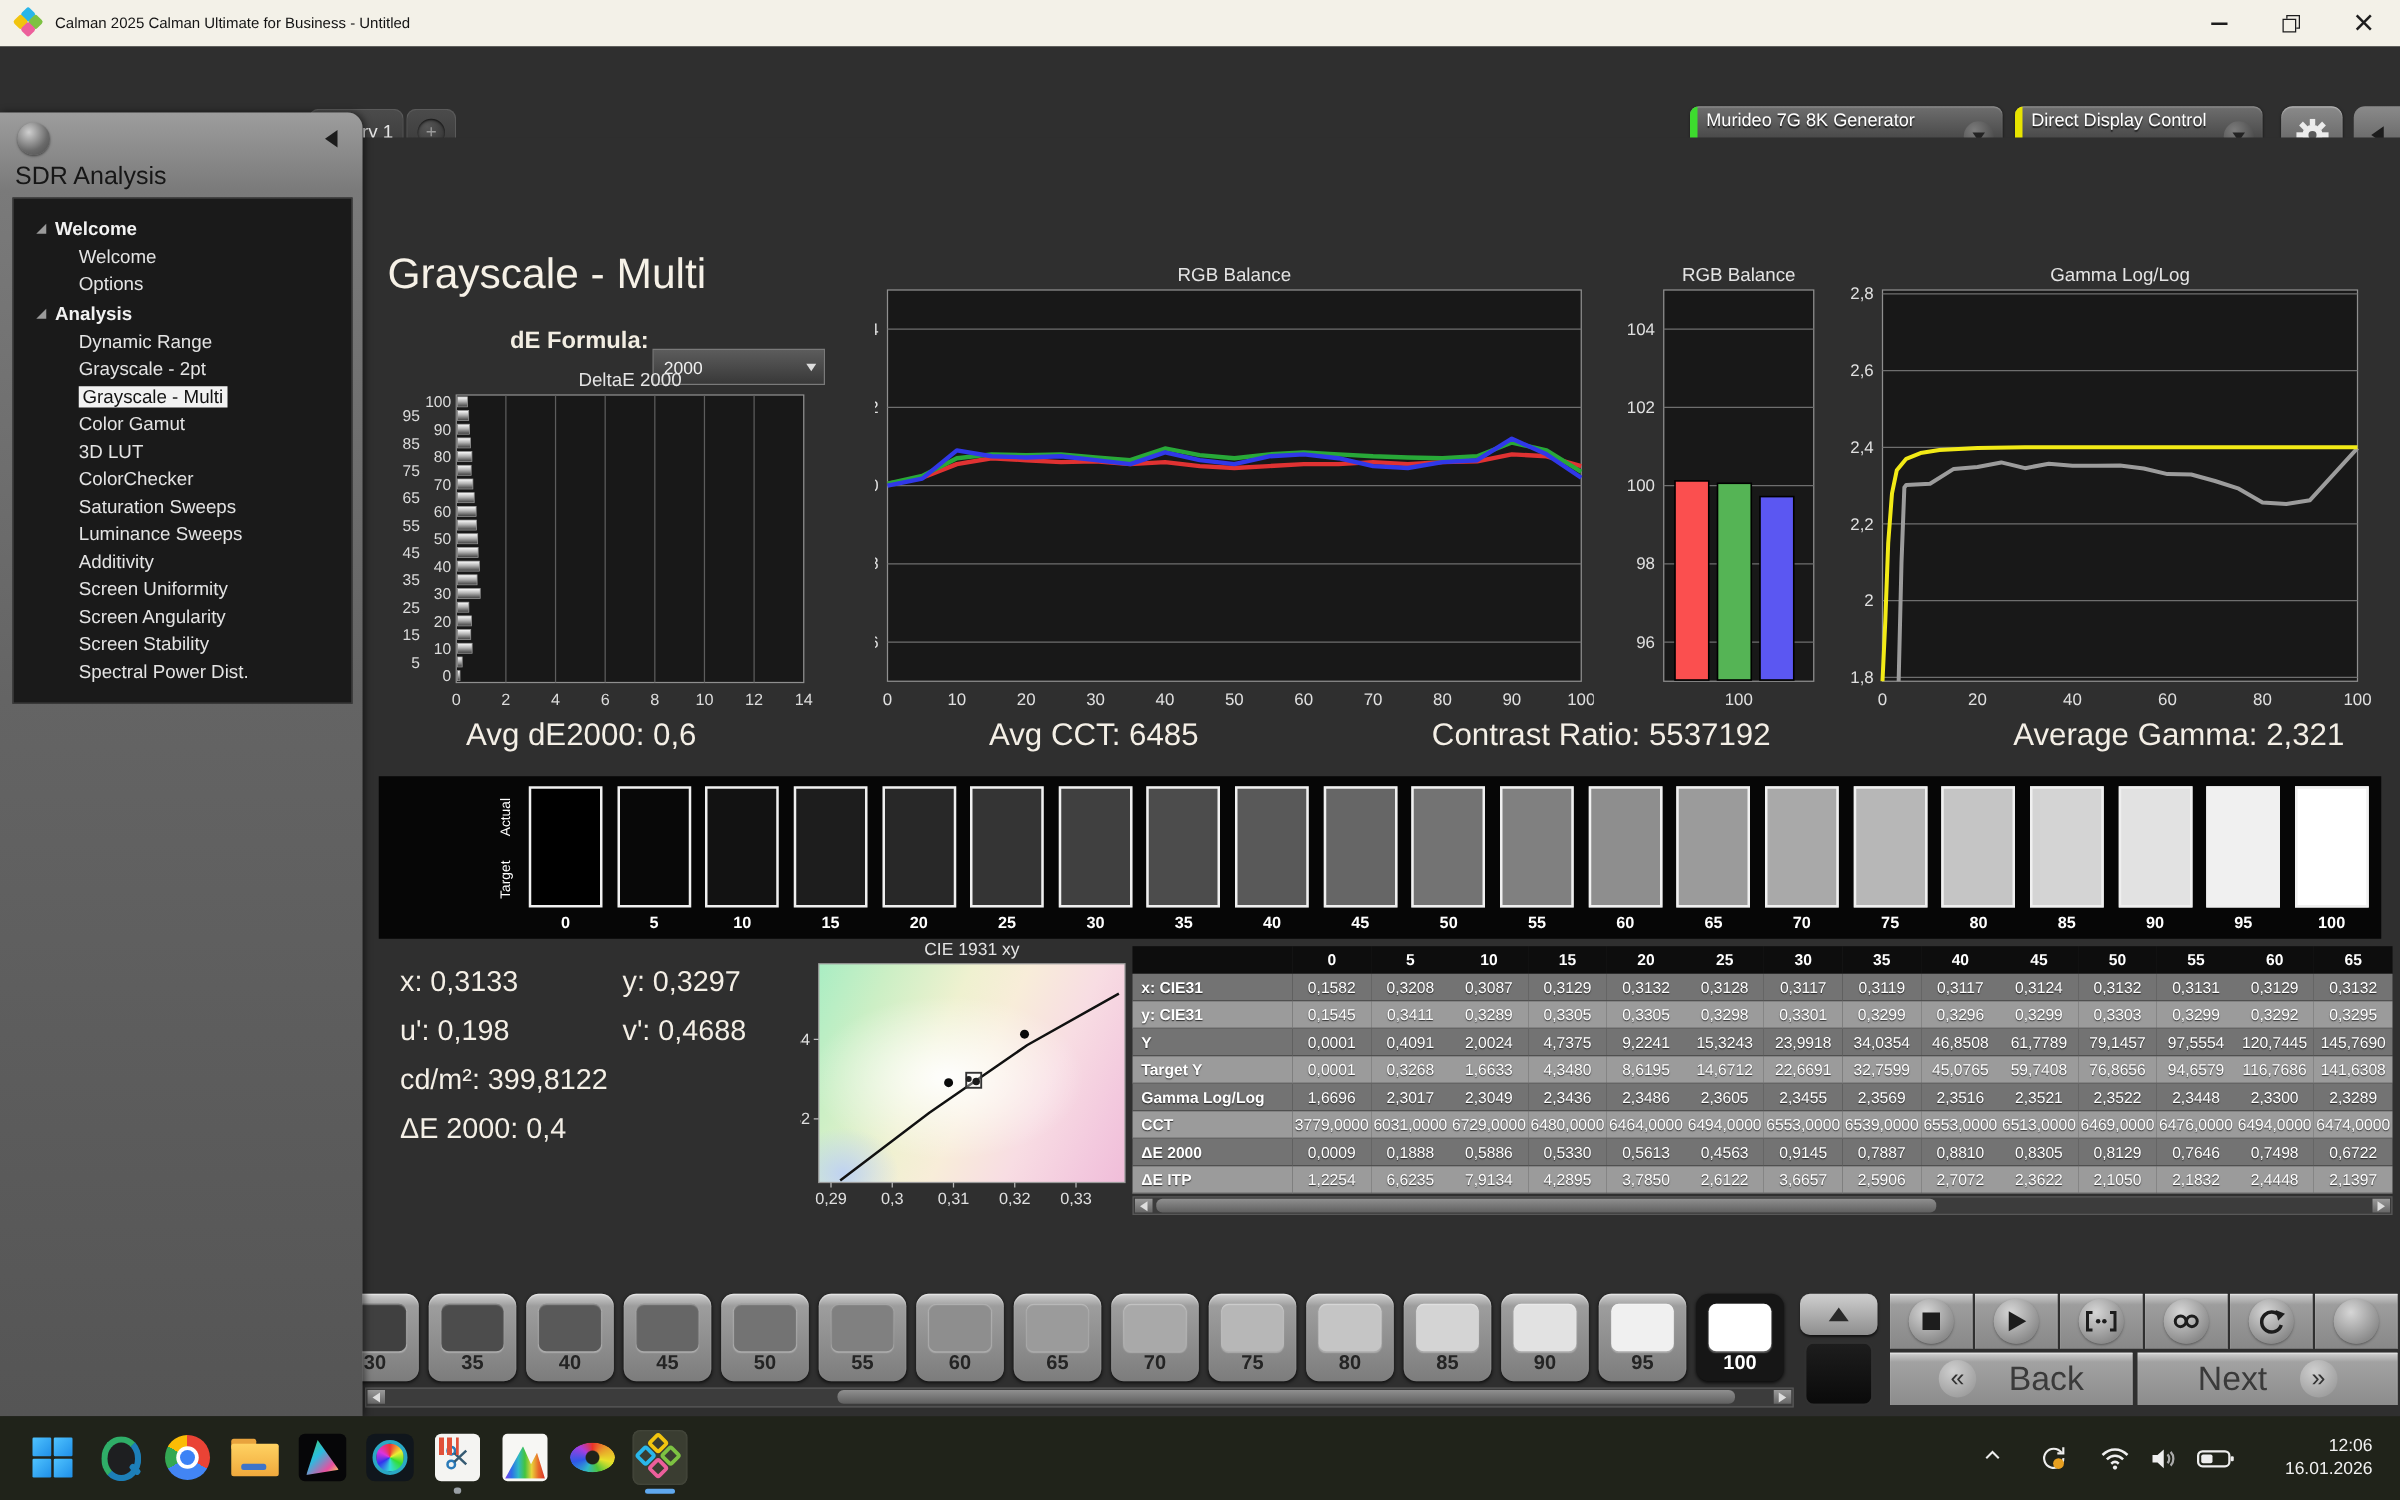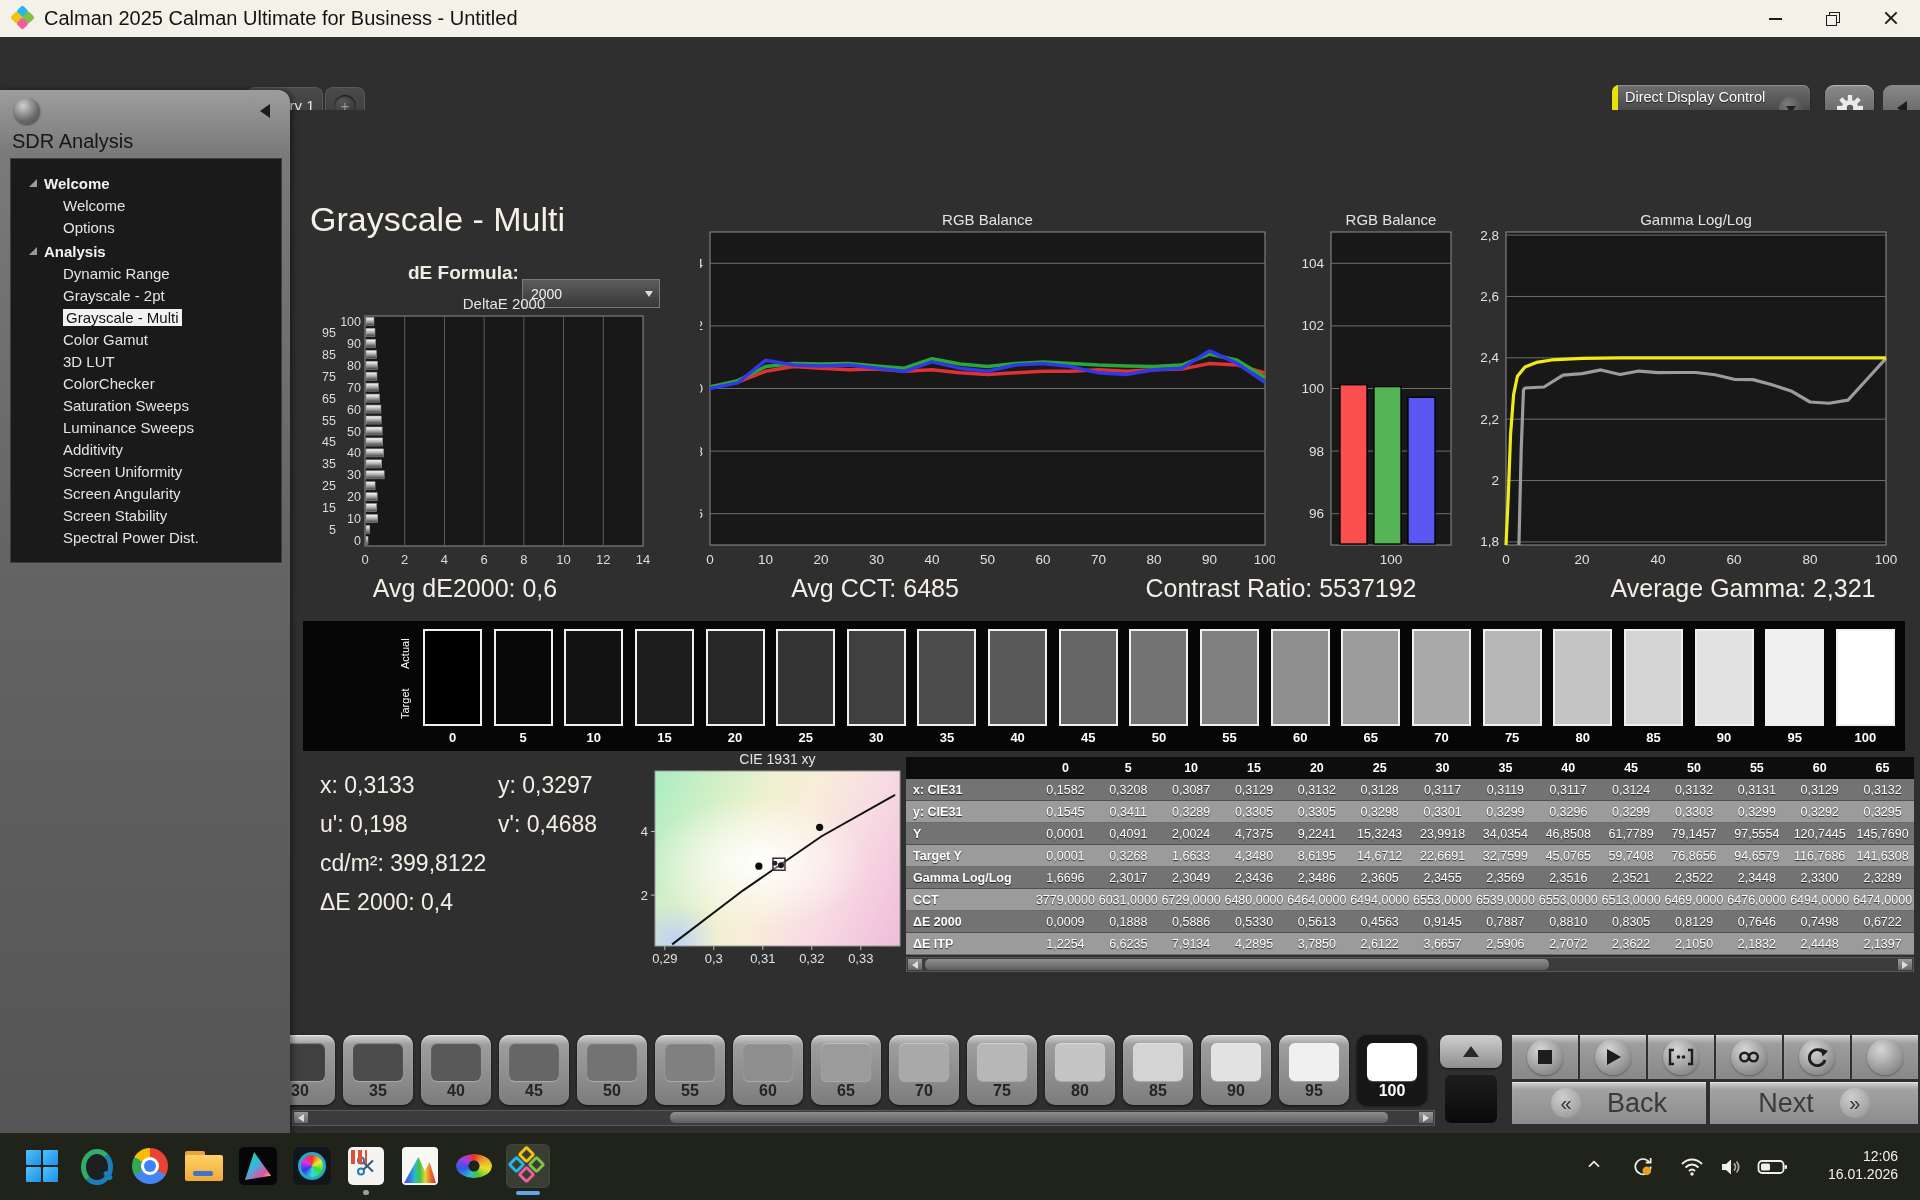--- a/index.html
+++ b/index.html
@@ -9,21 +9,21 @@
   svg text{font-family:"Liberation Sans",sans-serif;}
 
   
   #titlebar{left:0;top:0;width:1920px;height:37px;background:#f3f1e8;color:#141414;}
   .tb-logo{left:12px;top:7px;width:22px;height:22px;}
   .dia{position:absolute;width:9px;height:9px;transform:rotate(45deg);border-radius:2px;}
   .tb-logo .d1{left:6px;top:0;background:#29b6ea;}
   .tb-logo .d2{left:0;top:6px;background:#f1c40f;}
   .tb-logo .d3{left:12px;top:6px;background:#7dc242;}
   .tb-logo .d4{left:6px;top:12px;background:#ec5f9b;}
-  #tb-title{left:44px;top:0;height:37px;line-height:37px;font-size:20px;text-align:center;}
+  #tb-title{left:44px;top:0;height:37px;line-height:37px;font-size:12px;text-align:center;}
   .winbtns{right:0;top:0;height:37px;display:flex;}
   .wb{width:58px;height:37px;display:flex;align-items:center;justify-content:center;position:relative;}
   .wb-min i{display:block;width:13px;height:2px;background:#1d1d1d;}
   .wb-restore .rst{position:relative;width:14px;height:14px;}
   .wb-restore .r2{position:absolute;left:3px;top:0;width:9px;height:9px;border:1.6px solid #1d1d1d;}
   .wb-restore .r1{position:absolute;left:0;top:3px;width:9px;height:9px;border:1.6px solid #1d1d1d;background:#f3f1e8;}
   .wb-close .x1,.wb-close .x2{position:absolute;width:16px;height:2px;background:#1d1d1d;left:21px;top:17px;}
   .wb-close .x1{transform:rotate(45deg);}
   .wb-close .x2{transform:rotate(-45deg);}
 
@@ -250,20 +250,29 @@
         </div>
     </div>
   </div>
 
 
   <div id="tab-history" class="tab abs">History 1</div>
   <div id="tab-add" class="tab abs">
     <div class="plus-circle">+</div>
   </div>
 
+  <div id="device-1" class="device abs">
+    <i class="dev-stripe" style="background: rgb(61, 219, 46);"></i>
+    <div class="dev-text">
+        <div class="dev-l1">Murideo 7G 8K Generator</div>
+      </div>
+    <span class="dev-drop">
+        <i class="tri-down"></i>
+      </span>
+  </div>
   <div id="device-2" class="device abs">
     <i class="dev-stripe" style="background: rgb(232, 228, 0);"></i>
     <div class="dev-text">
         <div class="dev-l1">Direct Display Control</div>
       </div>
     <span class="dev-drop">
         <i class="tri-down"></i>
       </span>
   </div>
   <div id="gear-btn" class="abs">

